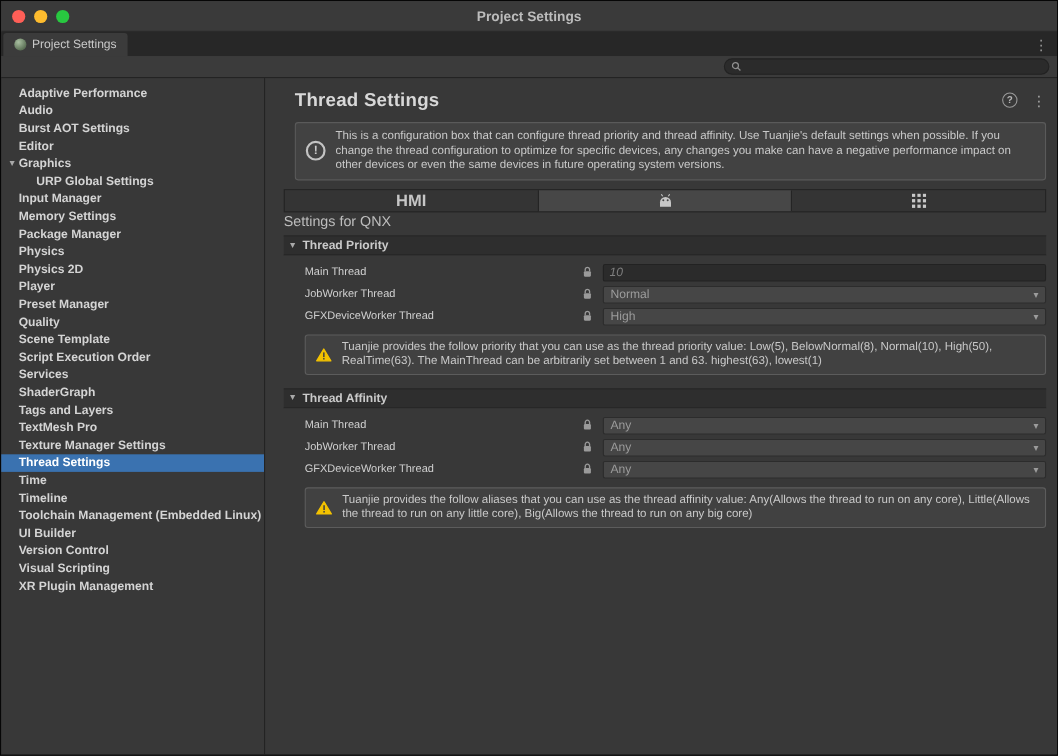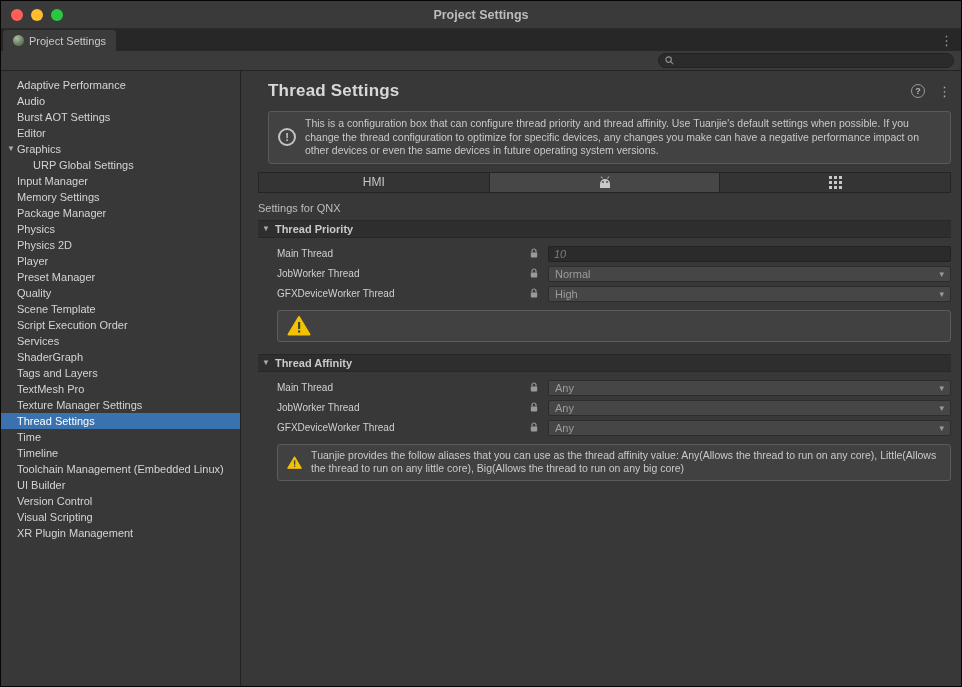--- a/index.html
+++ b/index.html
@@ -33,21 +33,21 @@
   .searchbox { width:296px; height:15px; margin-right:7px; background:#2b2b2b;
              border:1px solid #222; border-radius:8px; display:flex; align-items:center;
              padding:0 6px; gap:4px; }
   .searchbox svg { flex:0 0 auto; }
   .searchbox input { flex:1; min-width:0; background:transparent; border:none; outline:none;
              color:#cfcfcf; font-size:10px; font-family:"Liberation Sans",sans-serif; }
 
   
   .content { flex:1; display:flex; min-height:0; }
 
-  .sidebar { flex:0 0 240px; border-right:1px solid #232323; padding-top:6px; overflow:hidden; }
+  .sidebar { flex:0 0 240px; border-right:1px solid #232323; padding-top:6px; overflow:hidden;font-weight:bold; }
   .si { height:16px; line-height:16px; font-size:11px; color:#d4d4d4; padding-left:16px;
         white-space:nowrap; overflow:hidden; cursor:default; }
   .si.selected { background:#3a72b0; color:#ffffff; }
   .si.has-foldout { padding-left:4px; display:flex; align-items:center; }
   .si.has-foldout .fo { width:12px; text-align:center; }
   .si.indent { padding-left:32px; }
   .fo { font-size:8px; color:#a9a9a9; }
 
   
   .main { flex:1; min-width:0; padding:0 10px 0 17px; overflow:hidden; }
@@ -62,26 +62,26 @@
   .infobox { margin:10px 0 0 10px; background:#424242; border:1px solid #5a5a5a; border-radius:3px;
              padding:5px 9px 5px 36px; position:relative; min-height:44px; }
   .info-icon { position:absolute; left:9px; top:50%; transform:translateY(-50%);
                width:18px; height:18px; border:2px solid #c3c3c3; border-radius:50%;
                color:#c9c9c9; font-weight:bold; font-size:11px;
                display:flex; align-items:center; justify-content:center; }
   .info-text { font-size:10.5px; color:#c9c9c9; line-height:13.5px; }
 
   .ptabs { display:flex; margin-top:8px; height:21px; background:#313131; border:1px solid #242424; }
   .ptab { flex:1; display:flex; align-items:center; justify-content:center;
-          font-size:12px; font-weight:normal; color:#c6c6c6; background:#343434;
+          font-size:15px; font-weight:bold; color:#c6c6c6; background:#343434;
           border-right:1px solid #242424; cursor:default; }
   .ptab:last-child { border-right:none; }
   .ptab.selected { background:#474747; }
 
-  .settings-for { margin-top:9px; font-size:11px; color:#bdbdbd; }
+  .settings-for { font-size:13px; color:#bdbdbd; }
 
   .section-header { margin-top:6px; height:18px; background:#2e2e2e;
           border-top:1px solid #272727; border-bottom:1px solid #272727;
           display:flex; align-items:center; gap:5px; padding-left:4px;
           font-size:11px; font-weight:bold; color:#cacaca; cursor:default; }
 
   .rows { margin-top:8px; }
   .row { display:flex; align-items:center; height:16px; padding-left:19px; margin-bottom:4px; }
   .row-label { flex:0 0 252px; font-size:10px; color:#d0d0d0; }
   .lock { flex:0 0 12px; margin-right:7px; display:flex; align-items:center; cursor:default; }
@@ -254,20 +254,21 @@
           </div>
         </div>
       </div>
 
       <div class="warnbox">
         <svg width="24" height="21" viewBox="0 0 24 21">
           <path d="M12 2 L22.5 19.5 H1.5 Z" fill="#f3c200" stroke="#f3c200" stroke-width="2" stroke-linejoin="round"></path>
           <rect x="11" y="7" width="2.2" height="7" fill="#414141"></rect>
           <rect x="11" y="15.4" width="2.2" height="2.2" fill="#414141"></rect>
         </svg>
+        <div class="warn-text">Tuanjie provides the follow priority that you can use as the thread priority value: Low(5), BelowNormal(8), Normal(10), High(50), RealTime(63). The MainThread can be arbitrarily set between 1 and 63. highest(63), lowest(1)</div>
       </div>
 
       <div class="section-header">
         <span class="fo">▼</span>
         <span>Thread Affinity</span>
       </div>
 
       <div class="rows">
         <div class="row">
           <div class="row-label">Main Thread</div>

